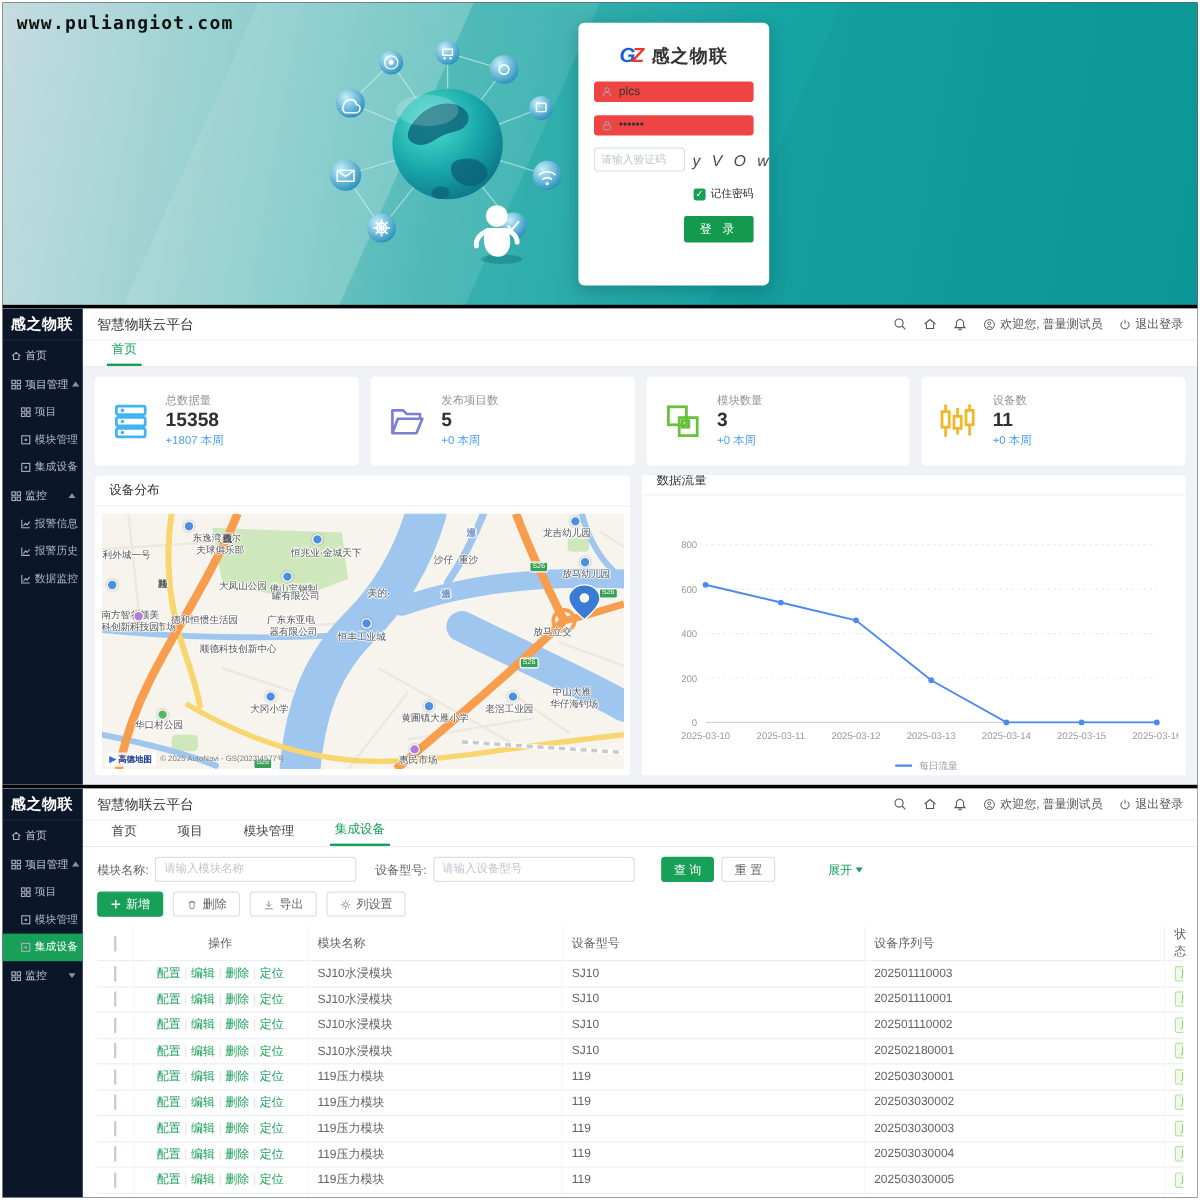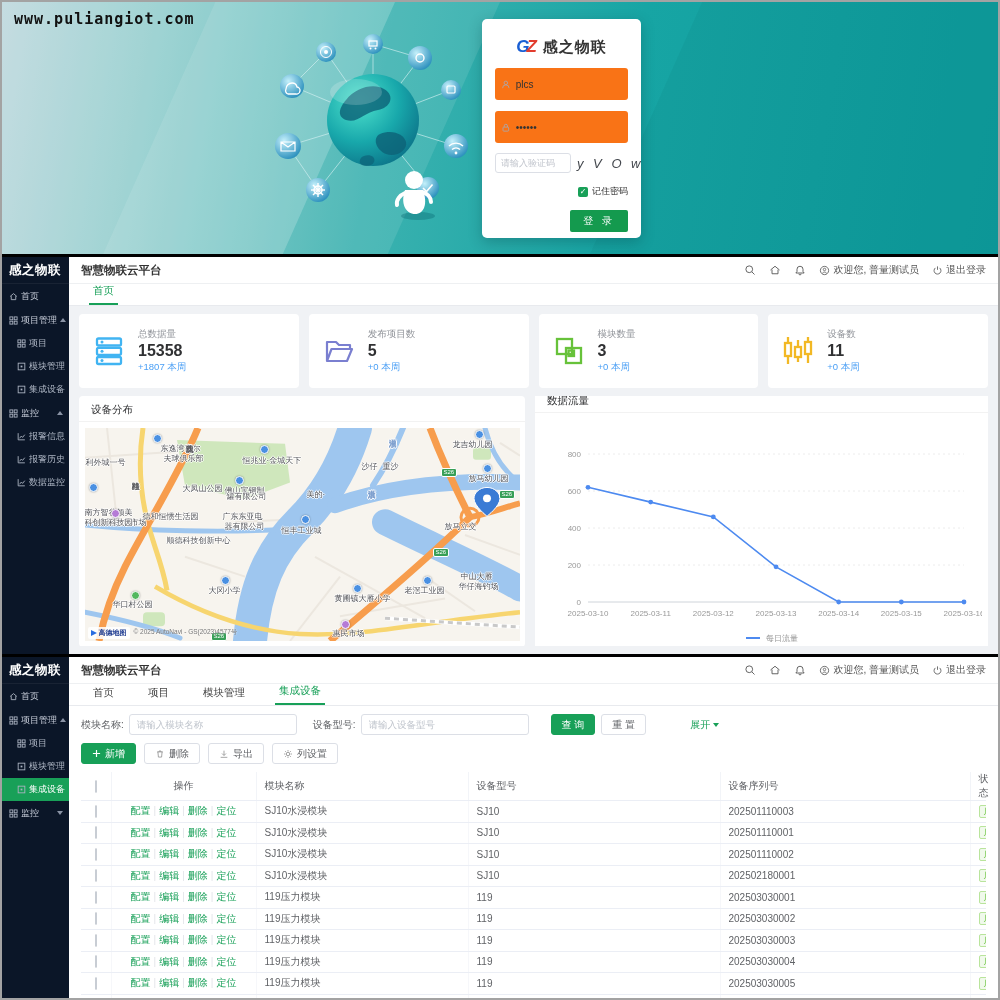--- a/index.html
+++ b/index.html
@@ -1,32 +1,32 @@
 <!DOCTYPE html>
 <html><head>
 <meta charset="utf-8">
 <style>
   *{box-sizing:border-box;margin:0;padding:0;}
   html,body{width:1000px;height:1000px;}
   body{font-family:"Liberation Sans","DejaVu Sans",sans-serif;background:#000;}
-  .page{width:1000px;height:1000px;border:2px solid #a3a3a3;background:#000;overflow:hidden;display:flex;flex-direction:column;gap:3px;}
+  .page{width:1000px;height:1000px;border:2px solid #ffffff;background:#000;overflow:hidden;display:flex;flex-direction:column;gap:3px;}
   
   .s1{position:relative;height:252px;overflow:hidden;background:linear-gradient(100deg,#b7d4da 0%,#8ccaca 14%,#3cb2b0 38%,#17a5a4 62%,#0d9b9c 100%);}
   .band{position:absolute;transform:rotate(24deg);}
   .band1{top:-120px;left:-160px;width:460px;height:560px;background:rgba(255,255,255,.20);}
   .band2{top:-140px;left:150px;width:260px;height:620px;background:rgba(255,255,255,.10);}
   .band3{top:-140px;left:640px;width:420px;height:640px;background:rgba(0,85,90,.07);}
   .watermark{position:absolute;top:8px;left:12px;font-family:"DejaVu Sans Mono",monospace;font-size:15px;font-weight:bold;color:#111;letter-spacing:1px;}
   .iot{position:absolute;left:266px;top:26px;}
   .login-card{position:absolute;left:480px;top:17px;width:159px;height:219px;background:#fff;border-radius:5px;box-shadow:0 4px 14px rgba(0,40,45,.25);padding:10px 13px;}
   .logo-row{display:flex;align-items:center;justify-content:center;margin-top:8px;}
   .logo-g{font-size:17px;font-weight:bold;font-style:italic;color:#1a5fd4;}
   .logo-z{font-size:17px;font-weight:bold;font-style:italic;color:#e23c2e;margin-left:-3px;}
   .brand-cn{font-size:15px;font-weight:bold;color:#333;margin-left:6px;letter-spacing:1px;}
-  .lg-input{display:flex;align-items:center;height:32px;background:#f97316;border-radius:3px;margin-top:11px;padding:0 6px;gap:5px;}
+  .lg-input{display:flex;align-items:center;height:17px;background:#ef4444;border-radius:3px;margin-top:11px;padding:0 6px;gap:5px;}
   .lg-input input{border:0;background:transparent;outline:none;font-size:10px;color:#333;width:100%;font-family:inherit;}
   .cap-row{display:flex;margin-top:10px;align-items:center;gap:6px;}
   .cap-row input{width:76px;height:20px;border:1px solid #dcdfe6;border-radius:3px;font-size:9px;padding:0 5px;color:#333;outline:none;font-family:inherit;}
   .cap-row input::placeholder{color:#c0c4cc;}
   .cap-code{flex:1;text-align:center;font-size:13px;font-style:italic;color:#44484e;letter-spacing:3px;white-space:nowrap;}
   .rem-row{display:flex;justify-content:flex-end;align-items:center;margin-top:12px;gap:4px;}
   .chk{width:10px;height:10px;background:#18a058;border-radius:2px;color:#fff;font-size:8px;line-height:10px;text-align:center;}
   .rem-lbl{font-size:9px;color:#333;}
   .btn-row{display:flex;justify-content:flex-end;margin-top:12px;}
   .login-btn{background:#149a4e;color:#fff;border:0;font-size:10px;padding:4px 13px;border-radius:2px;letter-spacing:3px;cursor:pointer;font-family:inherit;}
@@ -39,21 +39,21 @@
   .sb-item{display:flex;align-items:center;gap:3px;height:24px;padding-left:7px;color:#c6ccd8;font-size:9px;cursor:pointer;flex:none;}
   .sb-item .sb-ic{width:9px;height:9px;flex:none;display:flex;}
   .sb-item.lvl2{padding-left:15px;height:23px;color:#aeb6c4;}
   .sb-item.active{background:#18a058;color:#fff;}
   .sb-lbl{white-space:nowrap;}
   .chev{width:0;height:0;border-left:3px solid transparent;border-right:3px solid transparent;margin-left:auto;margin-right:6px;}
   .chev.up{border-bottom:4px solid #8a93a5;}
   .chev.down{border-top:4px solid #8a93a5;}
   .main{flex:1;display:flex;flex-direction:column;overflow:hidden;min-width:0;}
   .topbar{height:27px;background:#fff;display:flex;align-items:center;padding:0 12px;border-bottom:1px solid #eef0f2;flex:none;}
-  .app-title{font-size:11.5px;color:#333;font-weight:bold;}
+  .app-title{font-size:11.5px;color:#333;}
   .topbar-right{margin-left:auto;display:flex;align-items:center;gap:13px;}
   .tb-ic{width:12px;height:12px;display:flex;cursor:pointer;}
   .tb-user,.tb-logout{display:flex;align-items:center;gap:3px;font-size:10px;color:#555;cursor:pointer;white-space:nowrap;}
   .tabbar{height:22px;background:#fff;display:flex;align-items:flex-end;padding-left:20px;gap:26px;border-bottom:1px solid #e8eaee;flex:none;}
   .tab{font-size:10.5px;color:#444;padding:0 4px 5px;cursor:pointer;white-space:nowrap;}
   .tab.active{color:#18a058;border-bottom:2px solid #18a058;}
   
   .dash-content{flex:1;padding:8px 10px;display:flex;flex-direction:column;gap:8px;overflow:hidden;}
   .cards-row{display:flex;gap:10px;height:74px;flex:none;}
   .card{flex:1;background:#fff;border-radius:4px;display:flex;align-items:center;padding:0 14px;gap:13px;}

